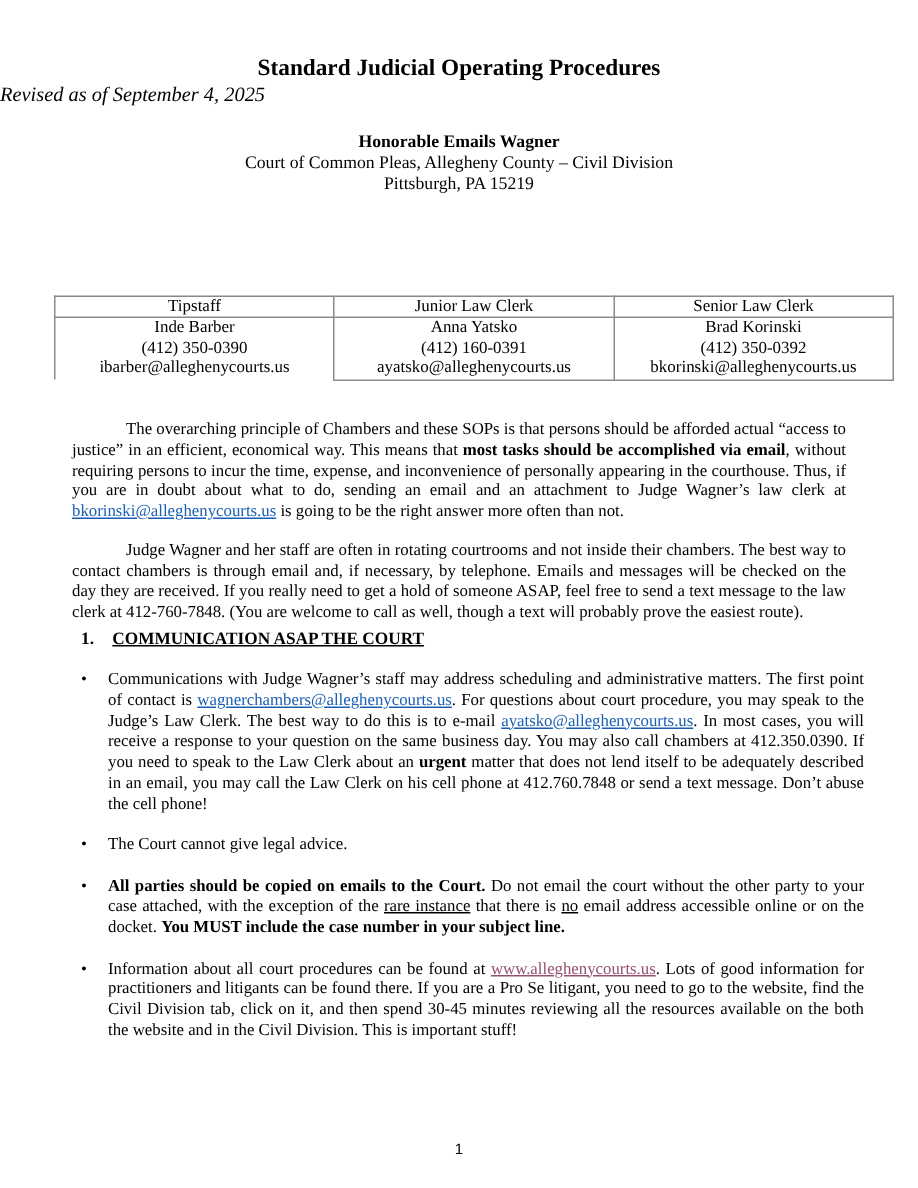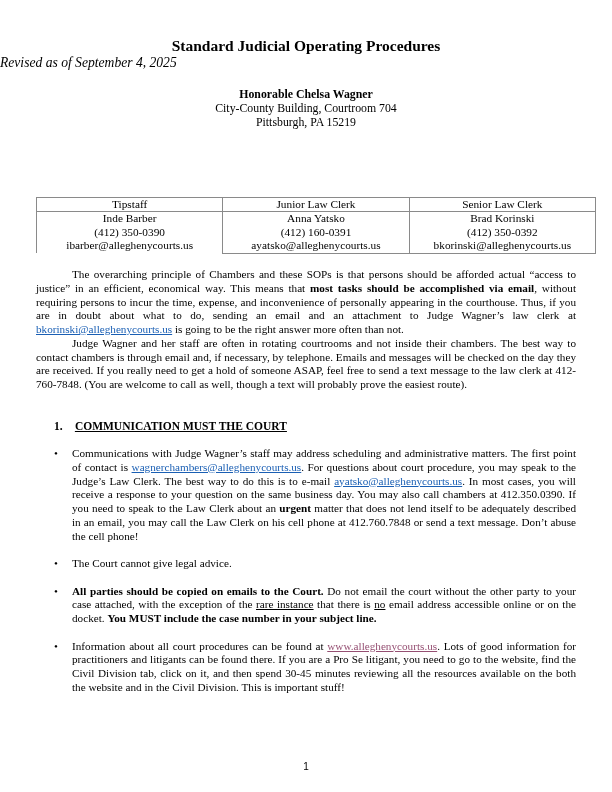--- a/index.html
+++ b/index.html
@@ -16,42 +16,42 @@
   .link-visited { color: #954f72; text-decoration: underline; }
   table.staff {
     position: absolute; left: 36px; top: 197px; width: 560px;
     border-collapse: collapse; font-size: 11.3px; line-height: 13.4px; padding-left: 32px;
   }
   table.staff td, table.staff th {
     border: 1px solid #8a8a8a; text-align: center; font-weight: normal; padding: 0 2px; vertical-align: top; width: 33.3%;
   }
   table.staff th { height: 13px; }
   .body-text { position: absolute; left: 36px; width: 540px; top: 268px; text-align: justify; font-size: 11.2px; line-height: 13.75px; }
-  .body-text p { margin: 0; text-indent: 36px; }
+  .body-text p { margin: 12px; text-indent: 36px; }
   .section-head { position: absolute; left: 54px; top: 420px; font-weight: bold; font-size: 11.5px; }
   .section-head .num { display: inline-block; width: 18px; }
   .section-head .lbl { text-decoration: underline; }
   ul.bullets { position: absolute; left: 54px; top: 447px; width: 522px; margin: 0; padding: 0; list-style: none; font-size: 11.2px; line-height: 13.75px; }
   ul.bullets li { position: relative; padding-left: 18px; text-align: justify; margin-bottom: 13.75px; }
   ul.bullets li .bullet { position: absolute; left: 0; top: 0; }
   .b { font-weight: bold; }
   .u { text-decoration: underline; }
   .page-num { position: absolute; left: 0; width: 612px; top: 760px; text-align: center; font-family: "Liberation Sans", sans-serif; font-size: 10px; }
 </style>
 </head>
 <body>
 
 <div class="page">
 
   <div class="title">Standard Judicial Operating Procedures</div>
   <div class="subtitle">Revised as of September 4, 2025</div>
 
   <div class="header-block">
-    <div class="judge">Honorable Chelsa Wagner</div>
-    <div>City-County Building, Courtroom 704</div>
+    <div class="judge">Honorable Emails Wagner</div>
+    <div>Court of Common Pleas, Allegheny County – Civil Division</div>
     <div>Pittsburgh, PA 15219</div>
   </div>
 
   <table class="staff">
     <tbody>
         <tr>
       <th>Tipstaff</th>
       <th>Junior Law Clerk</th>
       <th>Senior Law Clerk</th>
     </tr>
@@ -75,21 +75,21 @@
   </tbody>
     </table>
 
   <div class="body-text">
     <p><span>The overarching principle of Chambers and these SOPs is that persons should be afforded actual “access to justice” in an efficient, economical way.  This means that </span><span class="b">most tasks should be accomplished via email</span><span>, without requiring persons to incur the time, expense, and inconvenience of personally appearing in the courthouse.  Thus, if you are in doubt about what to do, sending an email and an attachment to Judge Wagner’s law clerk at </span><span class="link">bkorinski@alleghenycourts.us</span><span> is going to be the right answer more often than not.</span></p>
     <p>Judge Wagner and her staff are often in rotating courtrooms and not inside their chambers.  The best way to contact chambers is through email and, if necessary, by telephone.  Emails and messages will be checked on the day they are received.  If you really need to get a hold of someone ASAP, feel free to send a text message to the law clerk at 412-760-7848.  (You are welcome to call as well, though a text will probably prove the easiest route).</p>
   </div>
 
   <div class="section-head">
     <span class="num">1.</span>
-    <span class="lbl">COMMUNICATION MUST THE COURT</span>
+    <span class="lbl">COMMUNICATION ASAP THE COURT</span>
   </div>
 
   <ul class="bullets">
     <li>
       <span class="bullet">•</span>
       <span>Communications with Judge Wagner’s staff may address scheduling and administrative matters.  The first point of contact is </span><span class="link">wagnerchambers@alleghenycourts.us</span><span>. For questions about court procedure, you may speak to the Judge’s Law Clerk. The best way to do this is to e-mail </span><span class="link">ayatsko@alleghenycourts.us</span><span>.  In most cases, you will receive a response to your question on the same business day.  You may also call chambers at 412.350.0390. If you need to speak to the Law Clerk about an </span><span class="b">urgent</span><span> matter that does not lend itself to be adequately described in an email, you may call the Law Clerk on his cell phone at 412.760.7848 or send a text message.  Don’t abuse the cell phone!</span>
     </li>
     <li>
       <span class="bullet">•</span>
       <span>The Court cannot give legal advice.</span>

